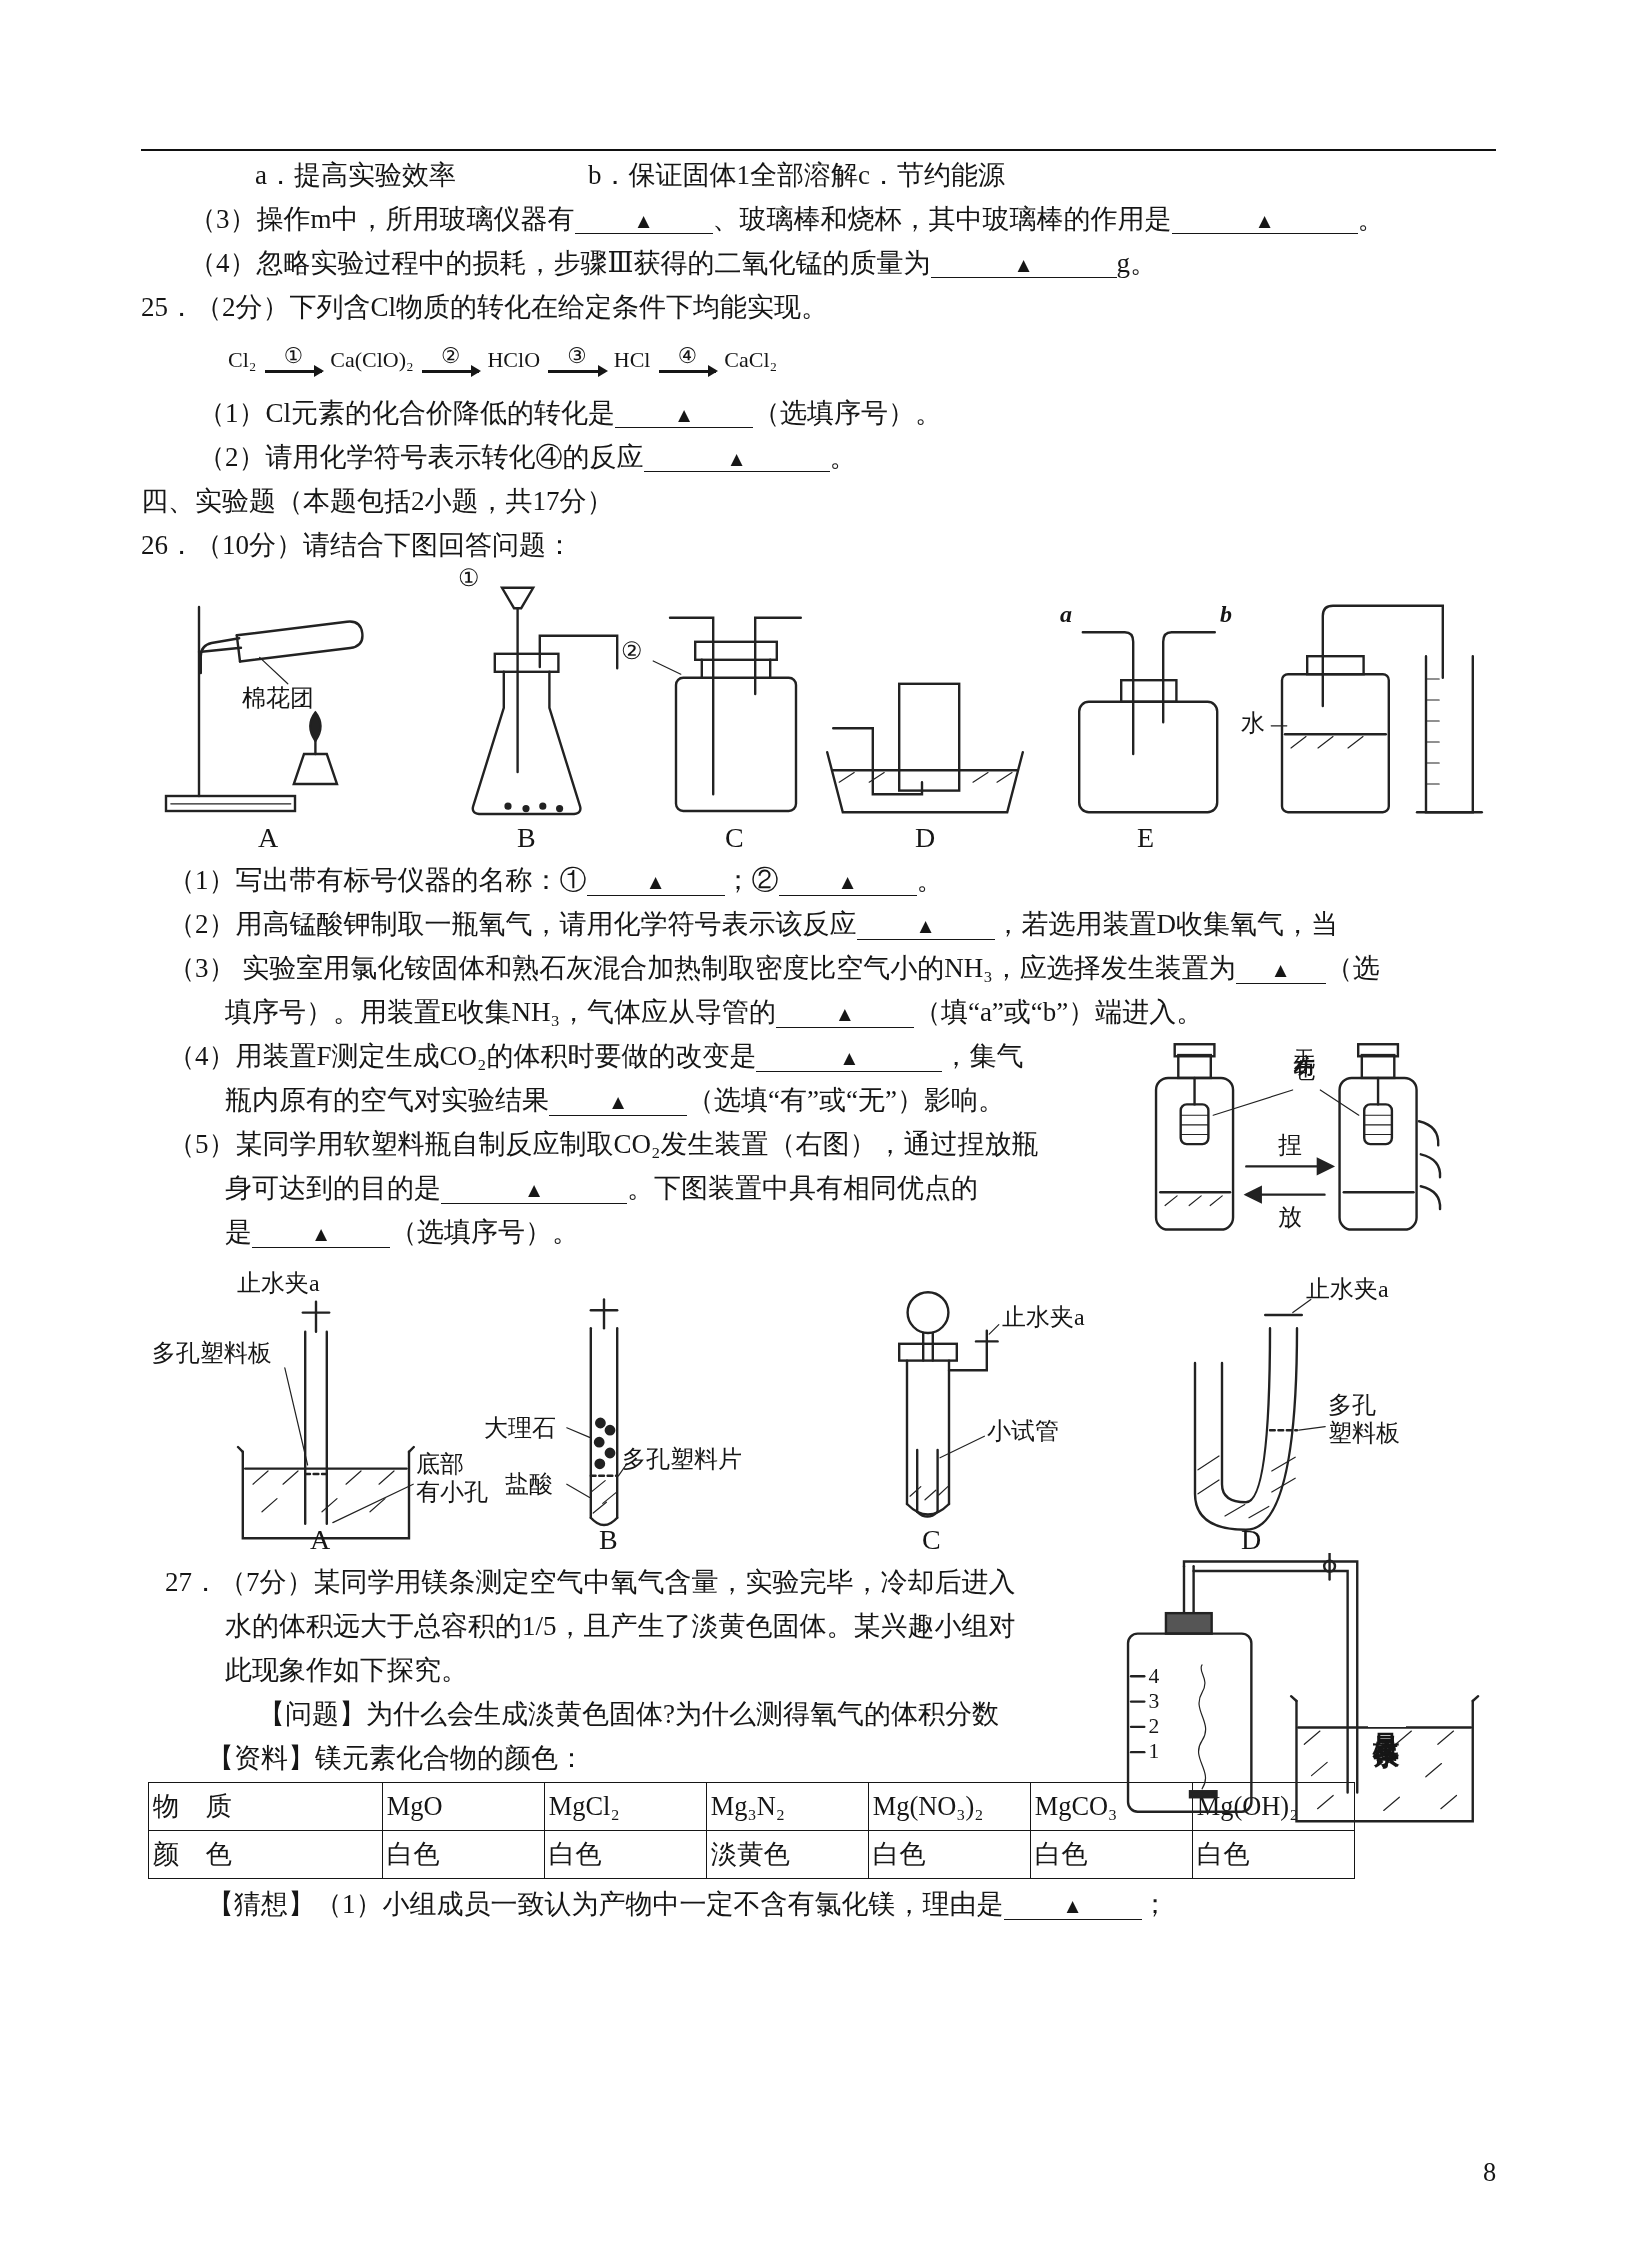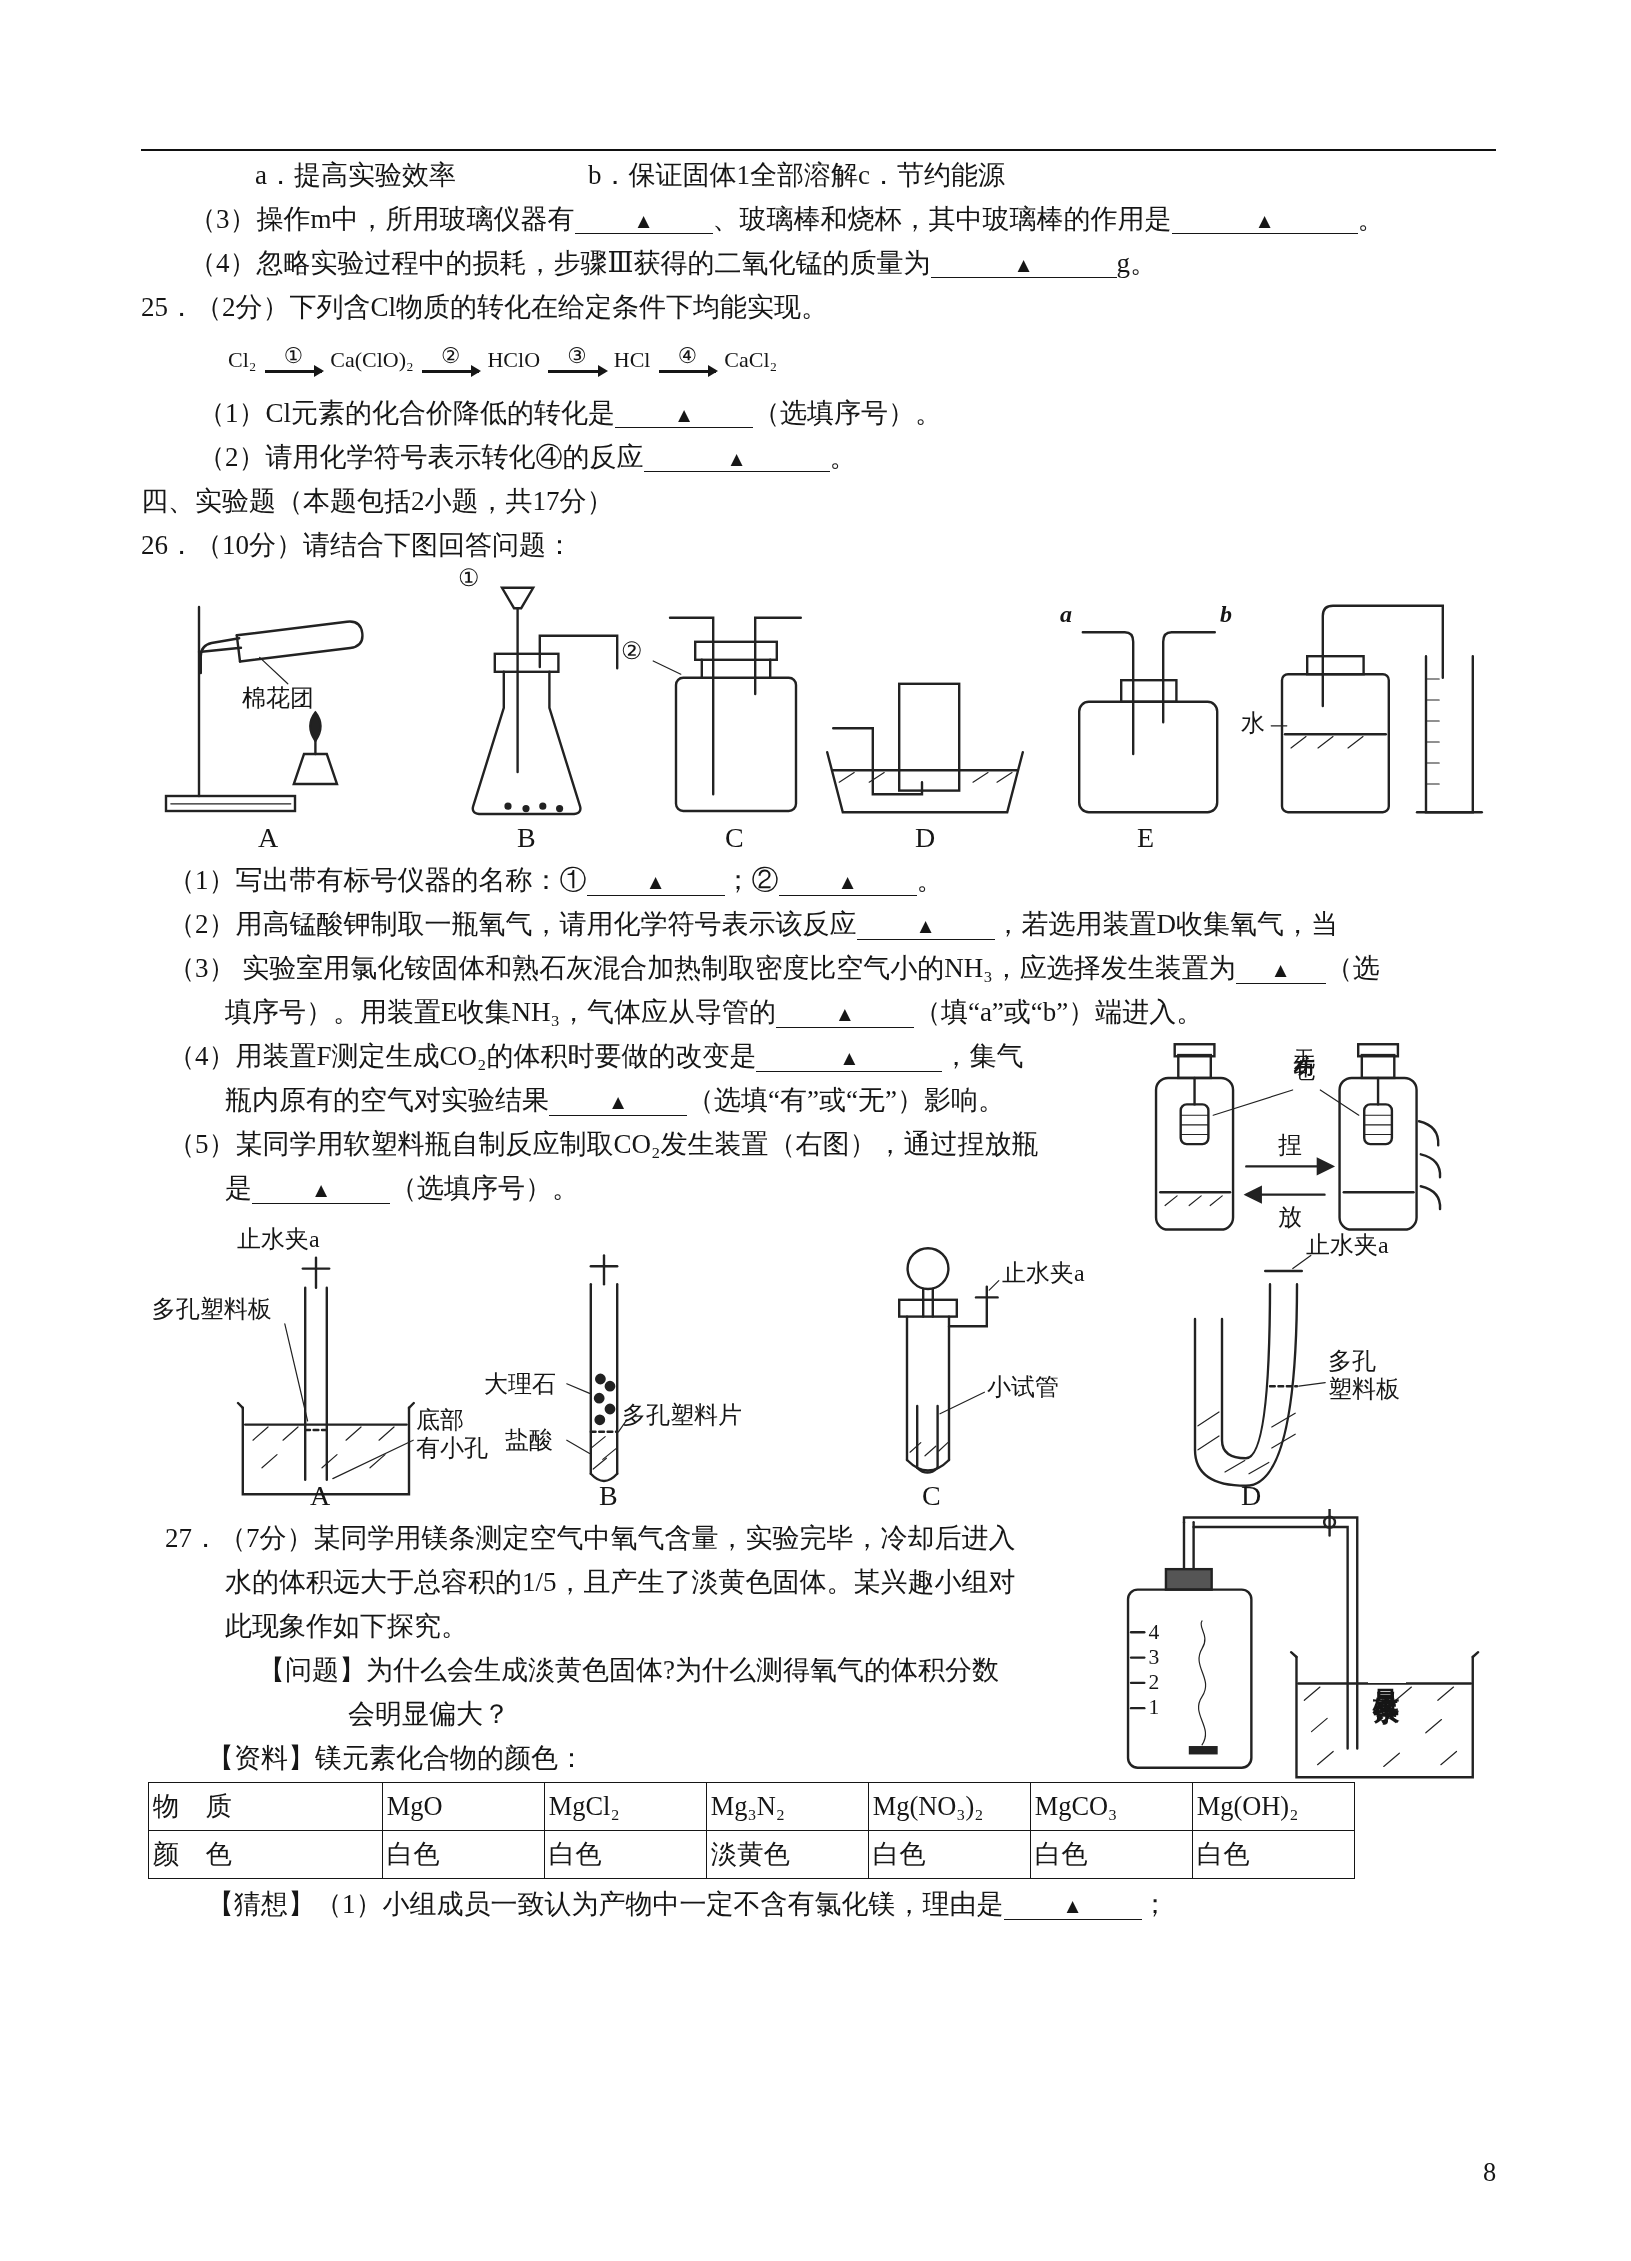--- a/index.html
+++ b/index.html
@@ -218,20 +218,23 @@
     <div class="line i45">
       <span>（4）用装置F测定生成CO₂的体积时要做的改变是</span><span class="blank b-l">▲</span><span>，集气</span>
     </div>
     <div class="line i140">
       <span>瓶内原有的空气对实验结果</span><span class="blank b-m">▲</span><span>（选填“有”或“无”）影响。</span>
     </div>
     <div class="line i45">
       <span>（5）某同学用软塑料瓶自制反应制取CO₂发生装置（右图），通过捏放瓶</span>
     </div>
     <div class="line i140">
+      <span>身可达到的目的是</span><span class="blank b-l">▲</span><span>。下图装置中具有相同优点的</span>
+    </div>
+    <div class="line i140">
       <span>是</span><span class="blank b-m">▲</span><span>（选填序号）。</span>
     </div>
 
     <div class="squeeze-fig">
       <svg viewBox="0 0 580 360">
         <g class="sk">
           <rect x="25" y="78" width="128" height="252" rx="20"></rect>
           <rect x="62" y="40" width="54" height="38"></rect>
           <rect x="56" y="22" width="66" height="20"></rect>
           <line x1="89" y1="78" x2="89" y2="122"></line>
@@ -361,21 +364,20 @@
     <span class="fig-letter" style="left:458px;">B</span>
     <span class="fig-letter" style="left:781px;">C</span>
     <span class="fig-letter" style="left:1100px;">D</span>
   </div>
 
   <div class="rel">
     <div class="line i40"><span>27．（7分）某同学用镁条测定空气中氧气含量，实验完毕，冷却后进入</span></div>
     <div class="line i140"><span>水的体积远大于总容积的1/5，且产生了淡黄色固体。某兴趣小组对</span></div>
     <div class="line i140"><span>此现象作如下探究。</span></div>
     <div class="line i195"><span>【问题】为什么会生成淡黄色固体?为什么测得氧气的体积分数</span></div>
-    <div class="line i345"><span>会明显偏大？</span></div>
     <div class="line i110"><span>【资料】镁元素化合物的颜色：</span></div>
 
     <table class="mg-table">
       <tbody>
           <tr>
         <td class="c0">物　质</td>
         <td class="cn">MgO</td>
         <td class="cn">MgCl₂</td>
         <td class="cn">Mg₃N₂</td>
         <td class="cn">Mg(NO₃)₂</td>

